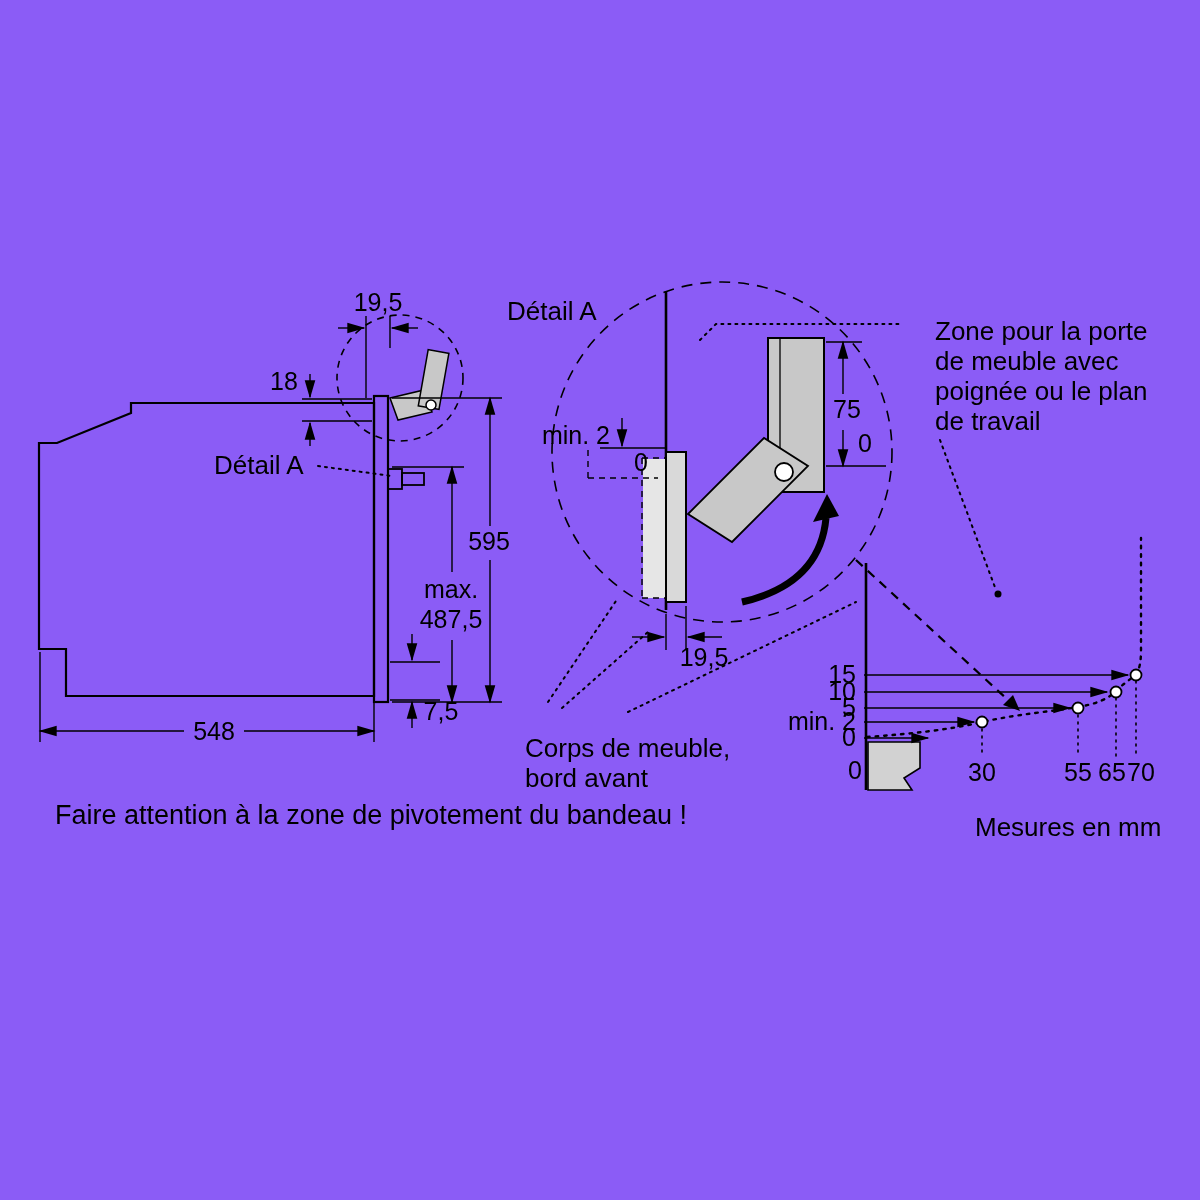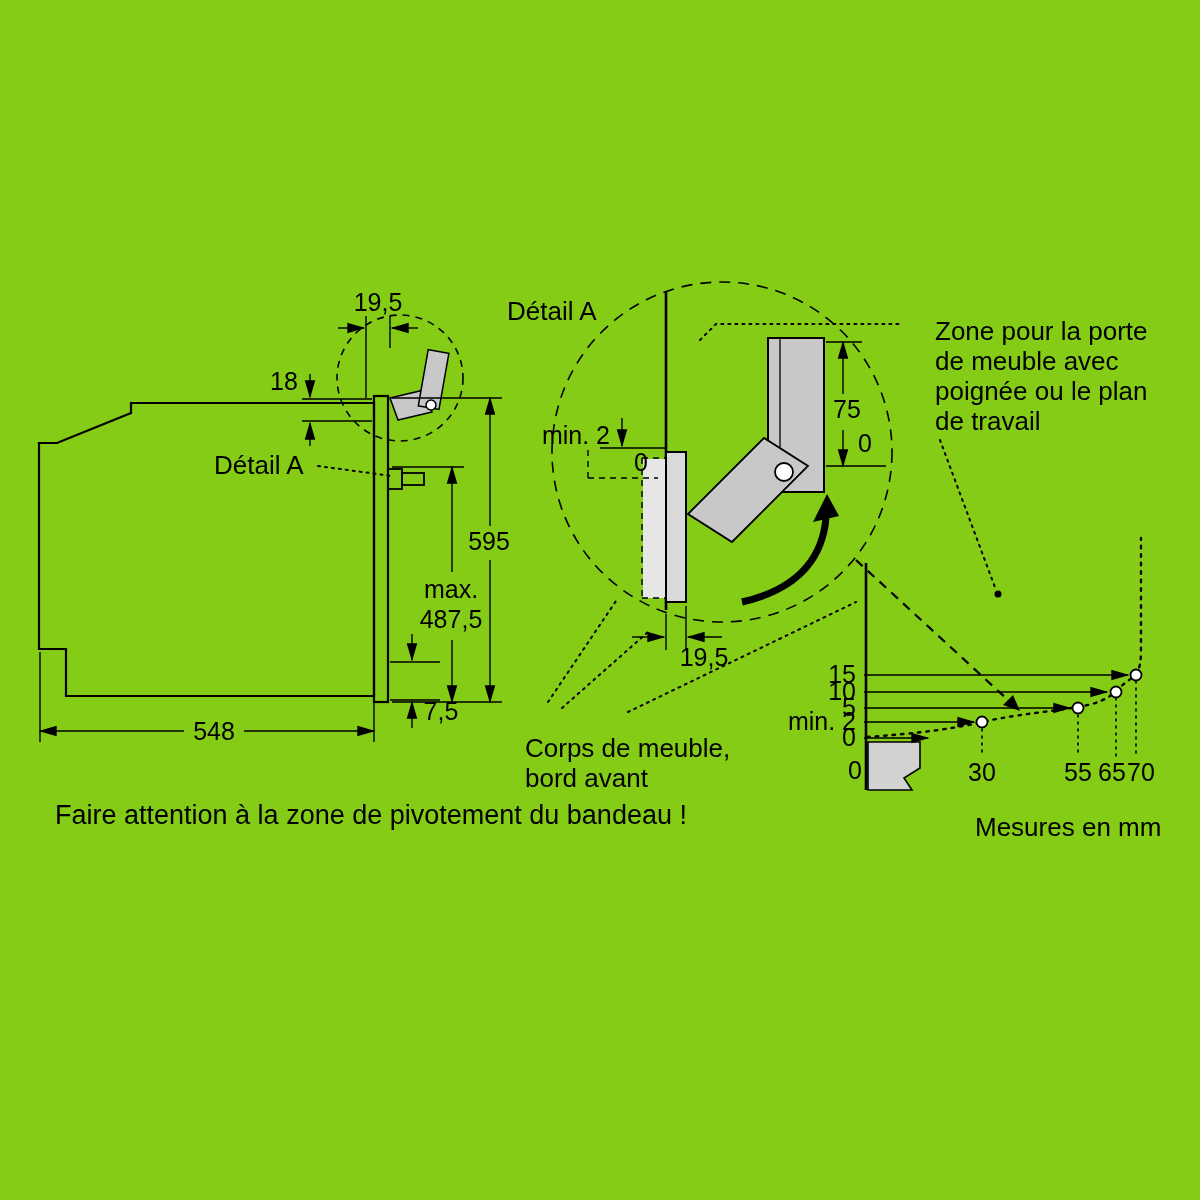--- a/index.html
+++ b/index.html
@@ -1,16 +1,16 @@
 <!DOCTYPE html>
 <html><head>
 <meta charset="utf-8">
 <style>
   html,body{margin:0;padding:0;background:#fff;}
-  .stage{position:relative;width:1200px;height:1200px;background:#84cc16;overflow:hidden;}
+  .stage{position:relative;width:1200px;height:1200px;background:#8b5cf6;overflow:hidden;}
   svg{display:block;}
   text{font-family:"Liberation Sans",sans-serif;fill:#000;}
   .dim{font-size:25px;}
   .lbl{font-size:26px;}
   .big{font-size:27px;}
   .ln{stroke:#000;fill:none;}
   .main{stroke-width:2.2;}
   .thin{stroke-width:1.4;}
   .dot{stroke-dasharray:2 5;stroke-linecap:round;stroke-width:2;}
 </style>

